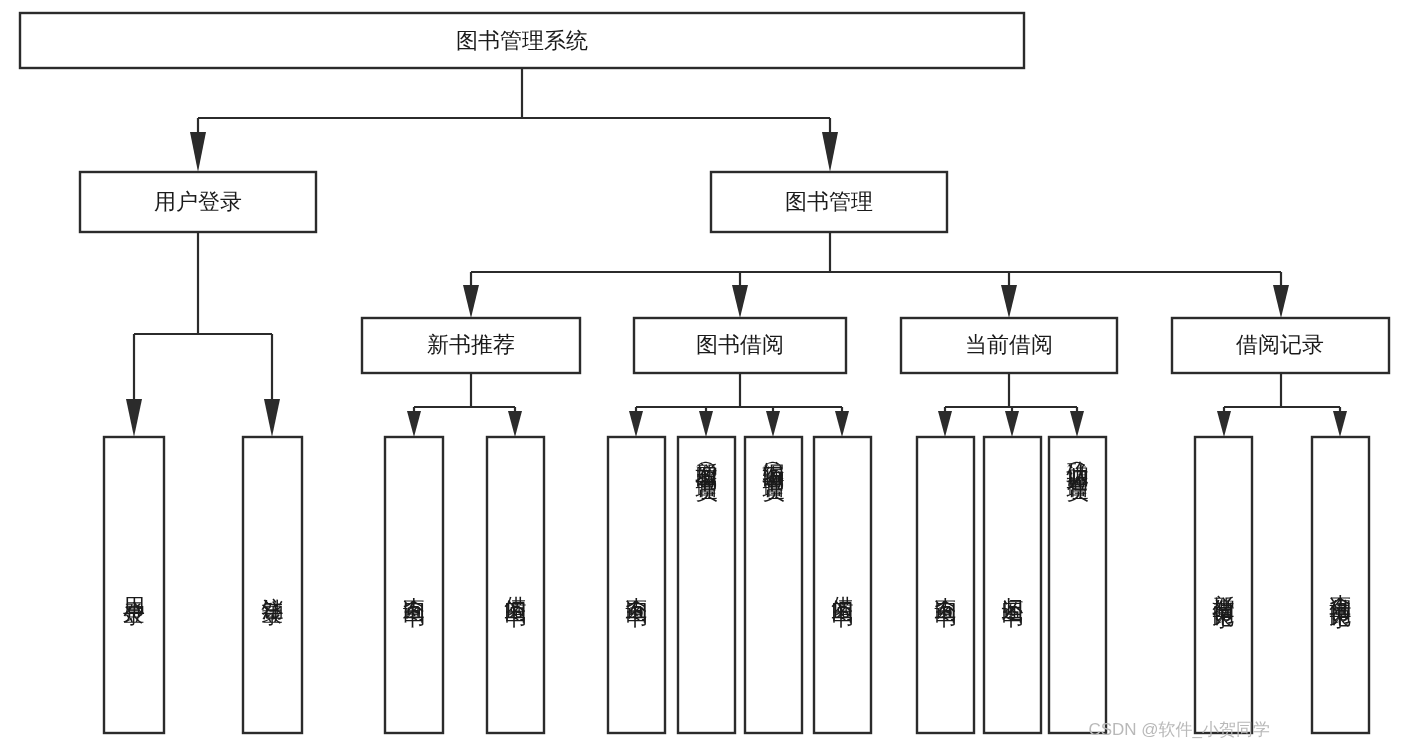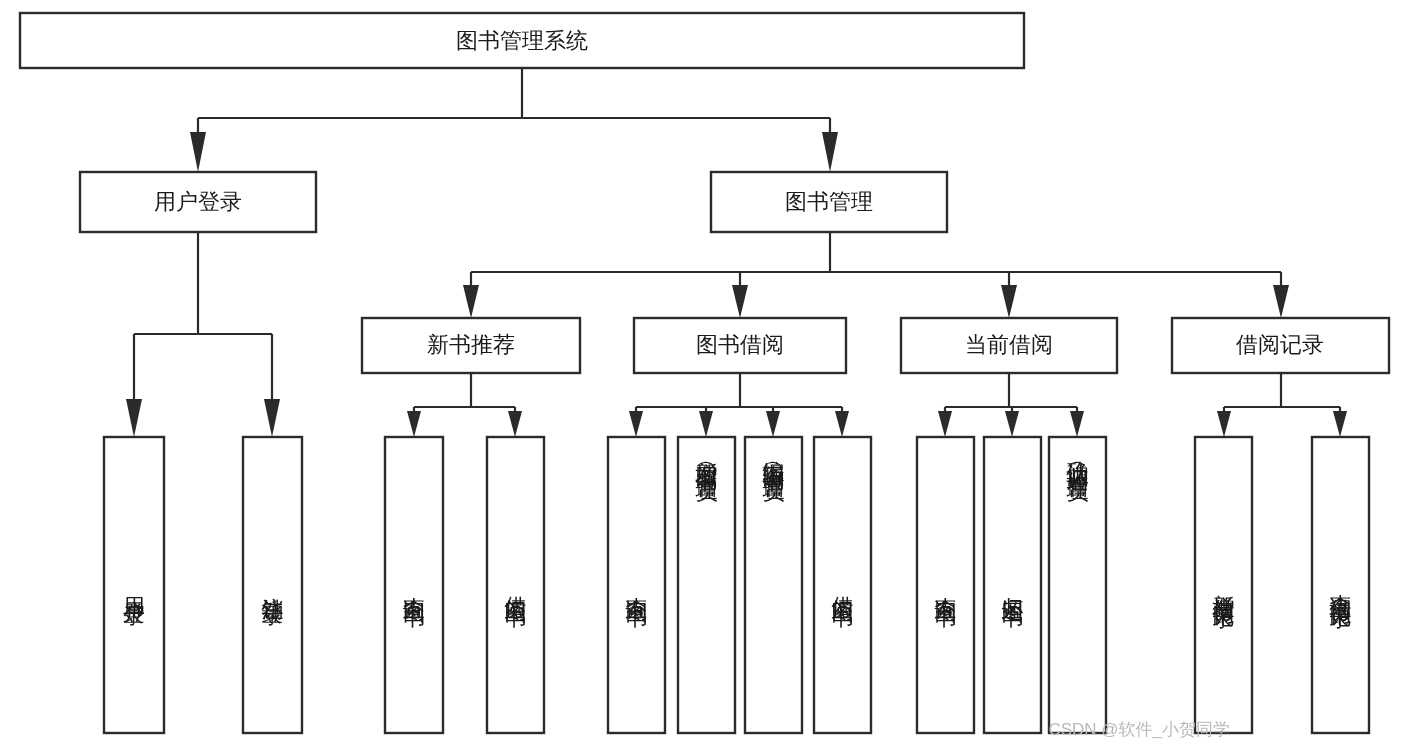--- a/index.html
+++ b/index.html
@@ -11,20 +11,21 @@
     width: 1405px;
     height: 747px;
     font-family: "Liberation Sans", "DejaVu Sans", sans-serif;
     overflow: hidden;
   }
   #stage {
     position: relative;
     width: 1238px;
     height: 747px;
     background: #ffffff;
+    padding-left: 40px;
   }
   svg#diagram {
     position: absolute;
     left: 0;
     top: 0;
     width: 1405px;
     height: 747px;
   }
   .node-box {
     fill: #ffffff;

